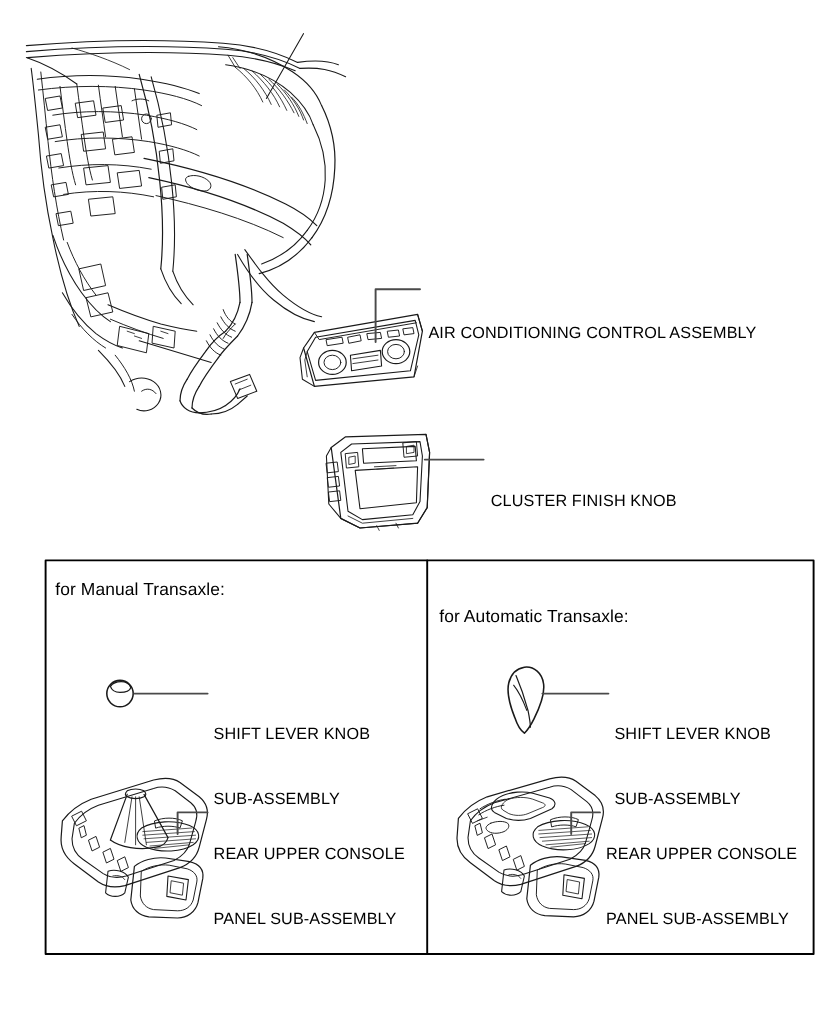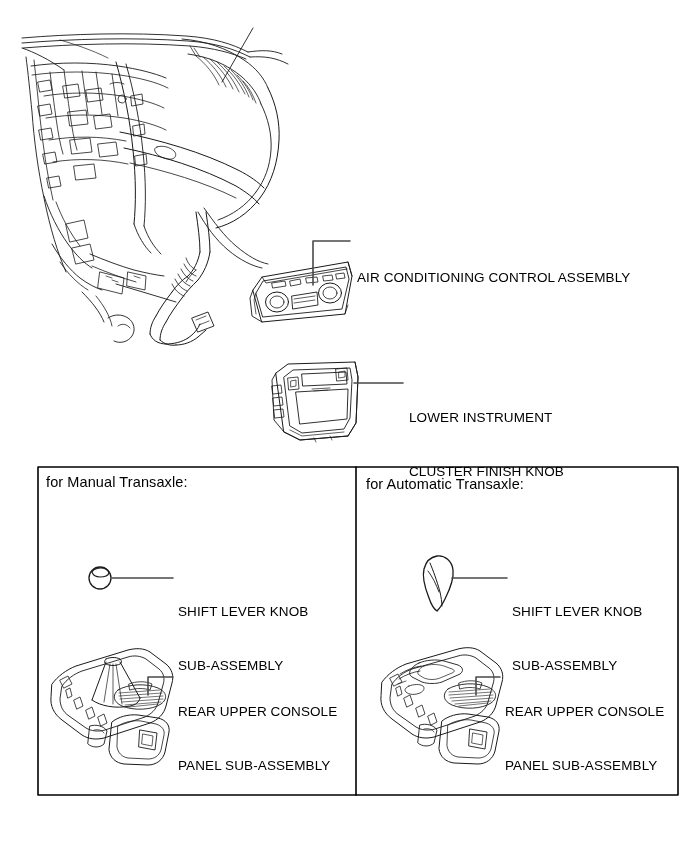--- a/index.html
+++ b/index.html
@@ -36,20 +36,21 @@
     font-family: "Liberation Sans", sans-serif;
     font-size: 13.5px;
     line-height: 18px;
     letter-spacing: 0.1px;
     white-space: pre;
     color: #000;
   }
   .lbl-case {
     font-size: 14.5px;
     line-height: 19px;
+    margin-top: 10px;
   }
   .lbl-line { display: block; }
 </style>
 </head>
 <body>
 
 <div id="diagram-root">
 
   <svg class="art" viewBox="0 0 691 855">
     <g fill="none" stroke="#1a1a1a" stroke-width="1" stroke-linecap="round" stroke-linejoin="round">
@@ -383,27 +384,26 @@
       </g>
 
     </g>
   </svg>
 
   <div class="lbl" style="left:357px; top:233px;">
     <span class="lbl-line">AIR CONDITIONING CONTROL ASSEMBLY</span>
   </div>
 
   <div class="lbl" style="left:409px; top:373px;">
-    <span class="lbl-line">LOWER INSTRUMENT</span>
     <span class="lbl-line">CLUSTER FINISH KNOB</span>
   </div>
 
   <div class="lbl lbl-case" style="left:46px; top:473px;">for Manual Transaxle:</div>
 
-  <div class="lbl lbl-case" style="left:366px; top:475px;">for Automatic Transaxle:</div>
+  <div class="lbl lbl-case" style="left:366px; top:495px;">for Automatic Transaxle:</div>
 
   <div class="lbl" style="left:178px; top:567px;">
     <span class="lbl-line">SHIFT LEVER KNOB</span>
     <span class="lbl-line">SUB-ASSEMBLY</span>
   </div>
 
   <div class="lbl" style="left:178px; top:667px;">
     <span class="lbl-line">REAR UPPER CONSOLE</span>
     <span class="lbl-line">PANEL SUB-ASSEMBLY</span>
   </div>

